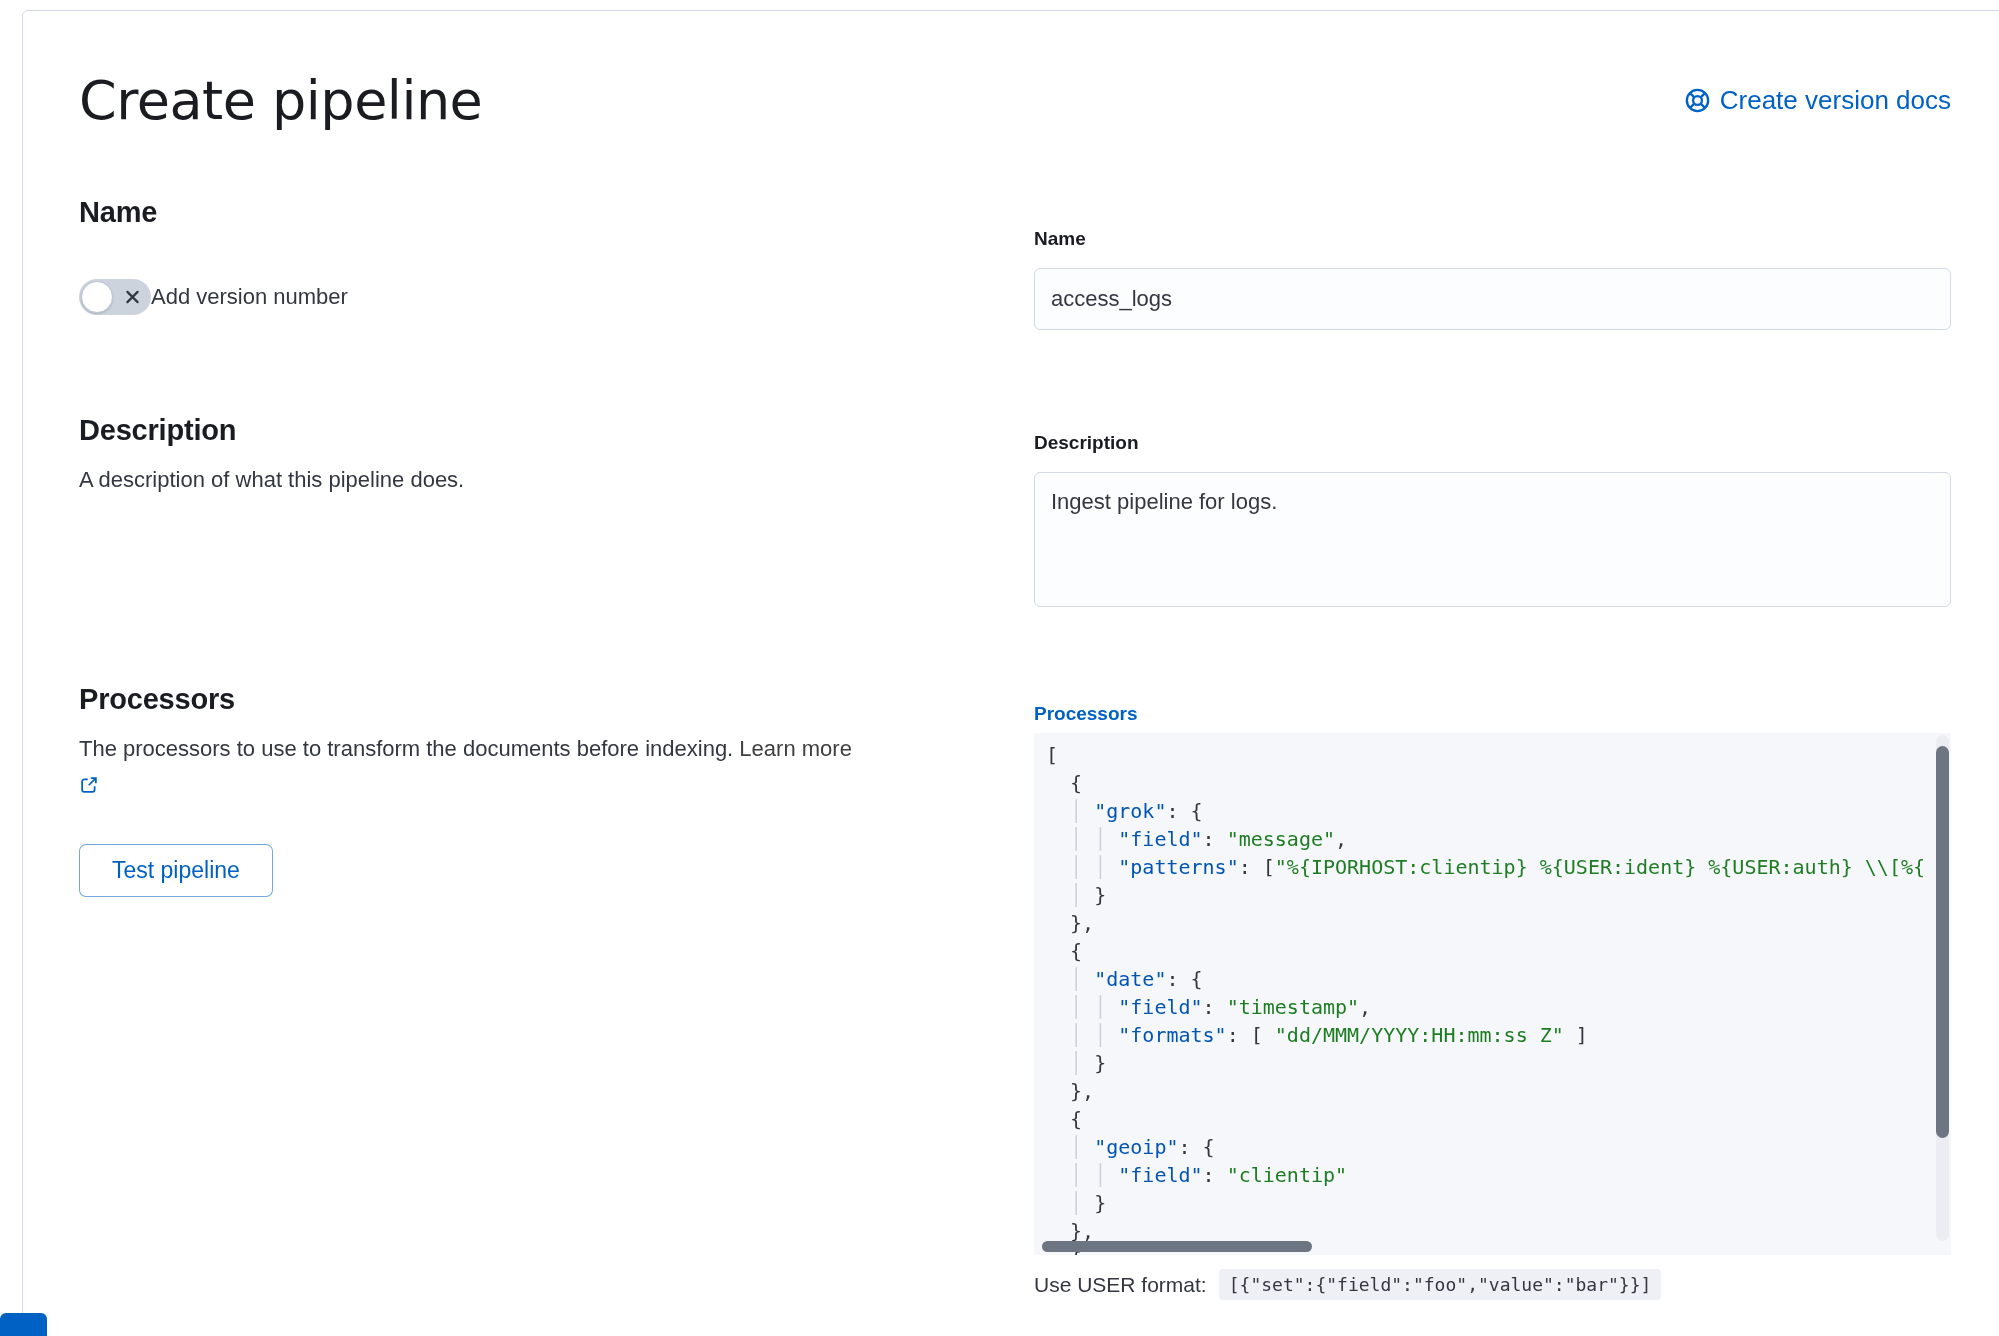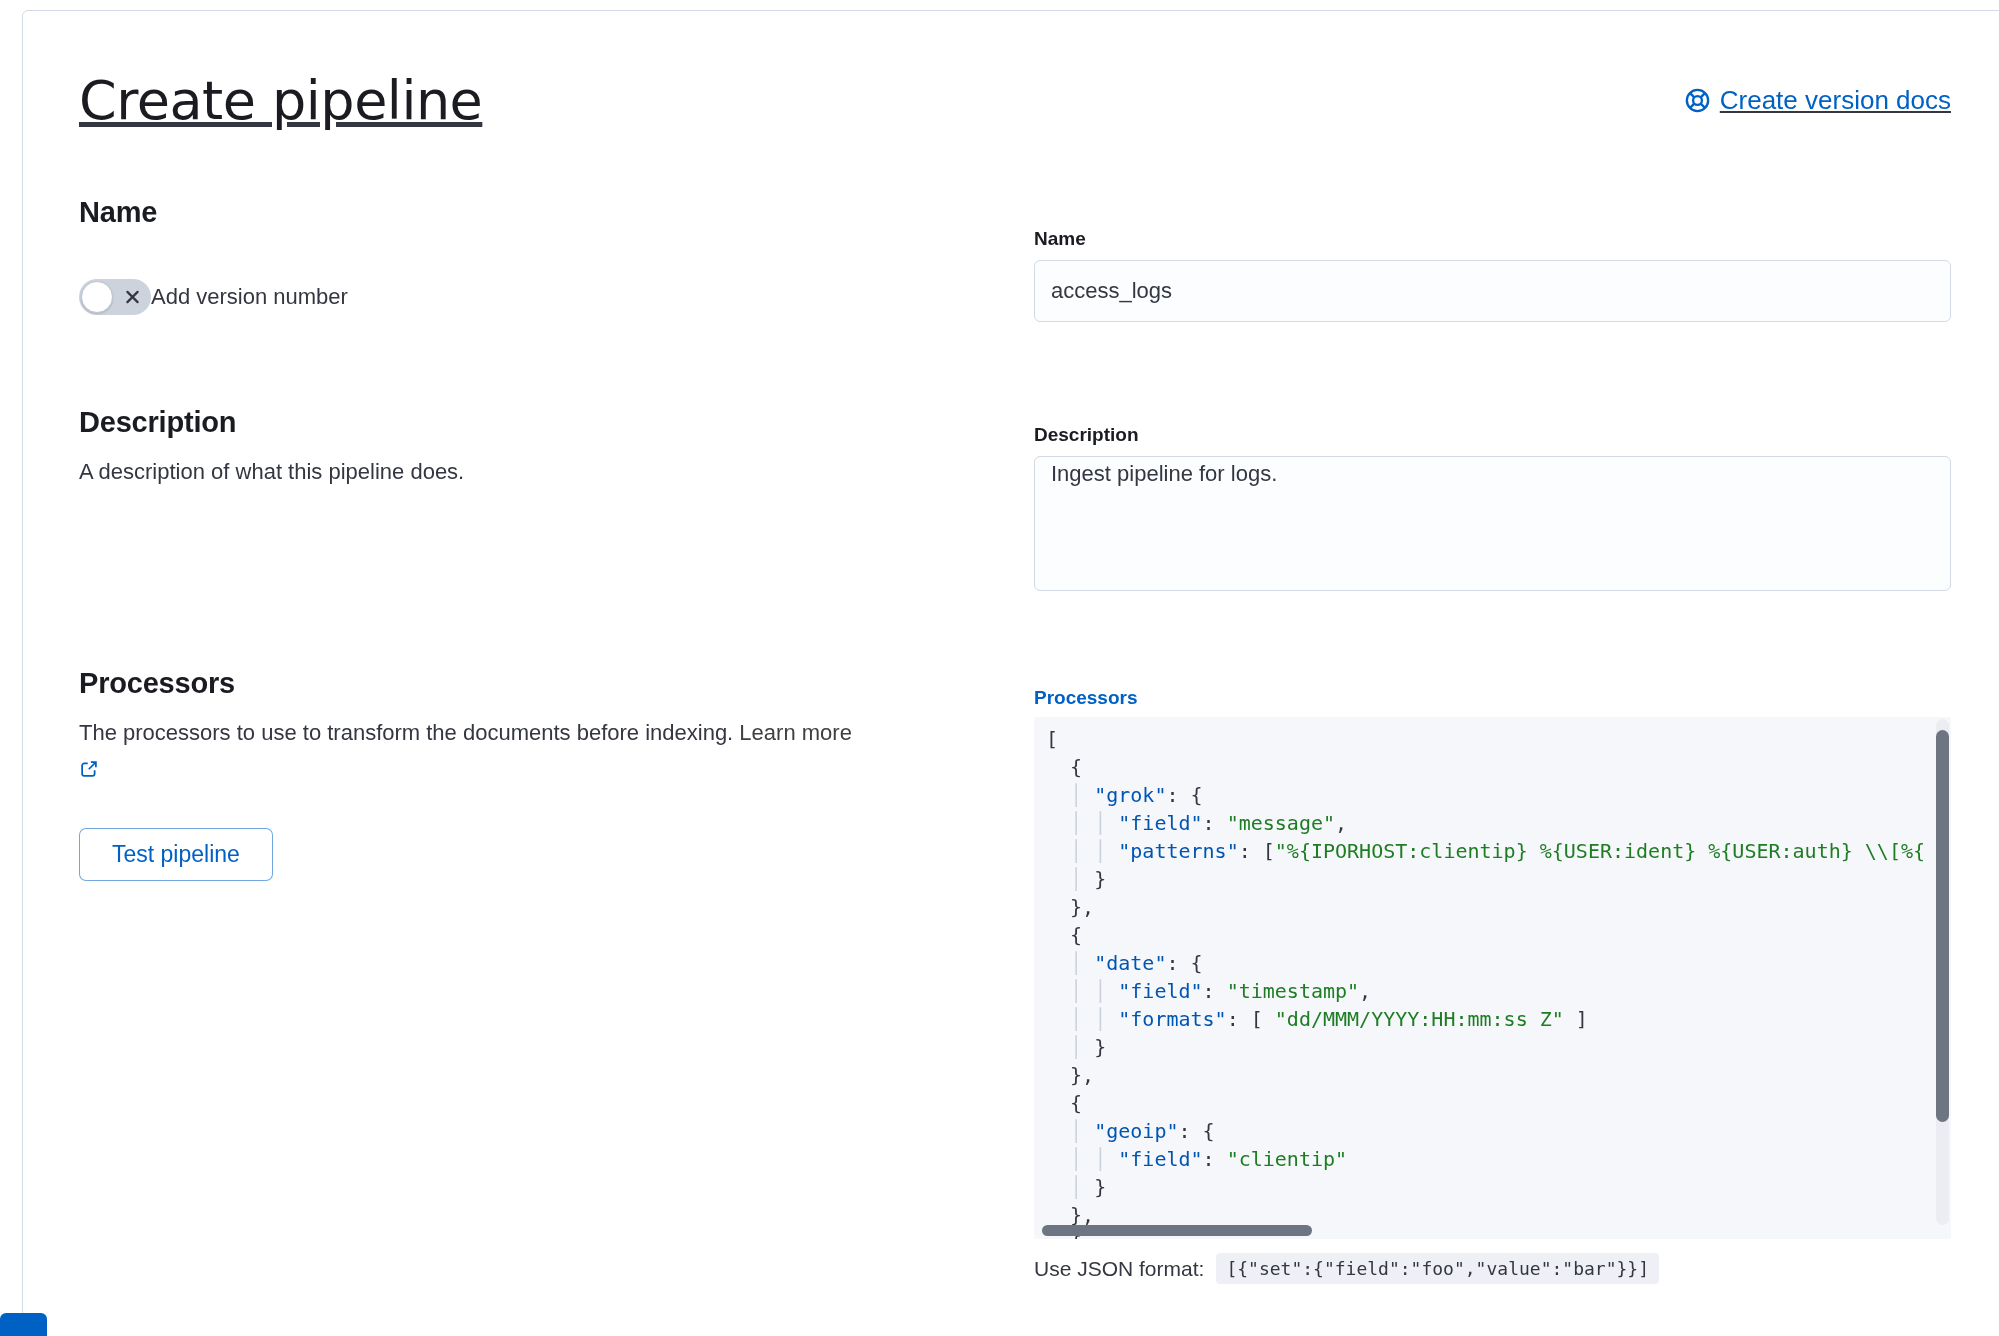--- a/index.html
+++ b/index.html
@@ -19,21 +19,20 @@
     padding-left: 56px;
   }
   .content { width: 1872px; }
 
   
   .page-header {
     padding-top: 58px;
     display: flex;
     align-items: center;
     justify-content: space-between;
-    text-decoration: underline;
   }
   h1.page-title {
     font-family: "DejaVu Sans", "Liberation Sans", sans-serif;
     font-size: 54px;
     font-weight: 400;
     color: #1a1c21;
     letter-spacing: -0.5px;
   }
   .docs-link {
     display: inline-flex;
@@ -103,29 +102,29 @@
     font-size: 19px;
     font-weight: 700;
     color: #1a1c21;
   }
   .lbl-offset-1 { margin-top: 32px; }
   .lbl-offset-2 { margin-top: 18px; }
   .lbl-offset-3 { margin-top: 20px; }
   .lbl-blue { color: #0061c5; }
 
   .text-input, .text-area {
-    margin-top: 10px;
+    margin-top: 18px;
     width: 917px;
     background: #fbfdfe;
     border: 1px solid #d3dae6;
     border-radius: 6px;
     font-family: "Liberation Sans", sans-serif;
     font-size: 22px;
     color: #343741;
-    padding: 2px 16px;
+    padding: 14px 16px;
     outline: none;
   }
   .text-input { height: 62px; }
   .textarea-wrap { position: relative; width: 1064px; }
   .text-area { height: 135px; resize: none; display: block; line-height: 1.4; }
   .resize-handle { position: absolute; right: 5px; bottom: 7px; line-height: 0; }
 
   
   .code-editor {
     position: relative;
@@ -279,21 +278,21 @@
       </div>
       <div class="col-right">
         <label class="field-label lbl-blue lbl-offset-3">Processors</label>
         <div class="code-editor">
           <div class="code-content"><div class="code-line"><span class="tok-p">[</span></div><div class="code-line"><span class="tok-p">  {</span></div><div class="code-line"><span class="tok-p">  </span><span class="tok-g">│ </span><span class="tok-k">"grok"</span><span class="tok-p">: {</span></div><div class="code-line"><span class="tok-p">  </span><span class="tok-g">│ │ </span><span class="tok-k">"field"</span><span class="tok-p">: </span><span class="tok-s">"message"</span><span class="tok-p">,</span></div><div class="code-line"><span class="tok-p">  </span><span class="tok-g">│ │ </span><span class="tok-k">"patterns"</span><span class="tok-p">: [</span><span class="tok-s">"%{IPORHOST:clientip} %{USER:ident} %{USER:auth} \\[%{</span></div><div class="code-line"><span class="tok-p">  </span><span class="tok-g">│ </span><span class="tok-p">}</span></div><div class="code-line"><span class="tok-p">  },</span></div><div class="code-line"><span class="tok-p">  {</span></div><div class="code-line"><span class="tok-p">  </span><span class="tok-g">│ </span><span class="tok-k">"date"</span><span class="tok-p">: {</span></div><div class="code-line"><span class="tok-p">  </span><span class="tok-g">│ │ </span><span class="tok-k">"field"</span><span class="tok-p">: </span><span class="tok-s">"timestamp"</span><span class="tok-p">,</span></div><div class="code-line"><span class="tok-p">  </span><span class="tok-g">│ │ </span><span class="tok-k">"formats"</span><span class="tok-p">: [ </span><span class="tok-s">"dd/MMM/YYYY:HH:mm:ss Z"</span><span class="tok-p"> ]</span></div><div class="code-line"><span class="tok-p">  </span><span class="tok-g">│ </span><span class="tok-p">}</span></div><div class="code-line"><span class="tok-p">  },</span></div><div class="code-line"><span class="tok-p">  {</span></div><div class="code-line"><span class="tok-p">  </span><span class="tok-g">│ </span><span class="tok-k">"geoip"</span><span class="tok-p">: {</span></div><div class="code-line"><span class="tok-p">  </span><span class="tok-g">│ │ </span><span class="tok-k">"field"</span><span class="tok-p">: </span><span class="tok-s">"clientip"</span></div><div class="code-line"><span class="tok-p">  </span><span class="tok-g">│ </span><span class="tok-p">}</span></div><div class="code-line"><span class="tok-p">  },</span></div><div class="code-line"><span class="tok-p">  {</span></div></div>
           <div class="v-track"></div>
           <div class="v-thumb"></div>
           <div class="h-thumb"></div>
         </div>
         <div class="json-hint">
-          <span class="json-hint-label">Use JSON format:</span>
+          <span class="json-hint-label">Use USER format:</span>
           <code class="code-chip">[{"set":{"field":"foo","value":"bar"}}]</code>
         </div>
       </div>
     </section>
 
   </div>
 </div>
 
 <div class="partial-blue-button"></div>
 

